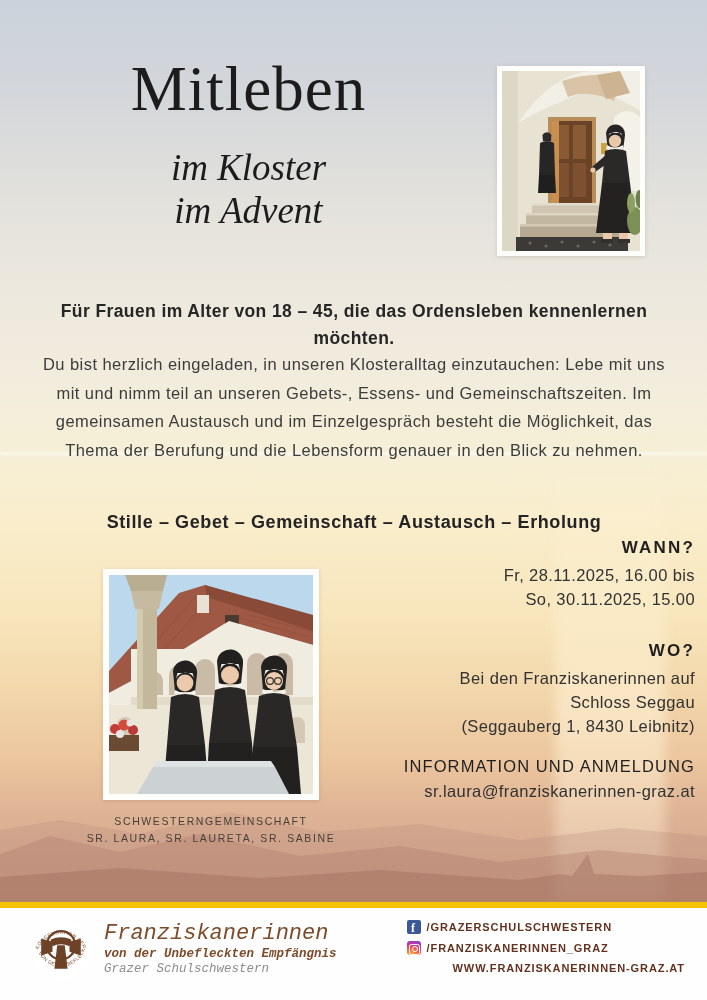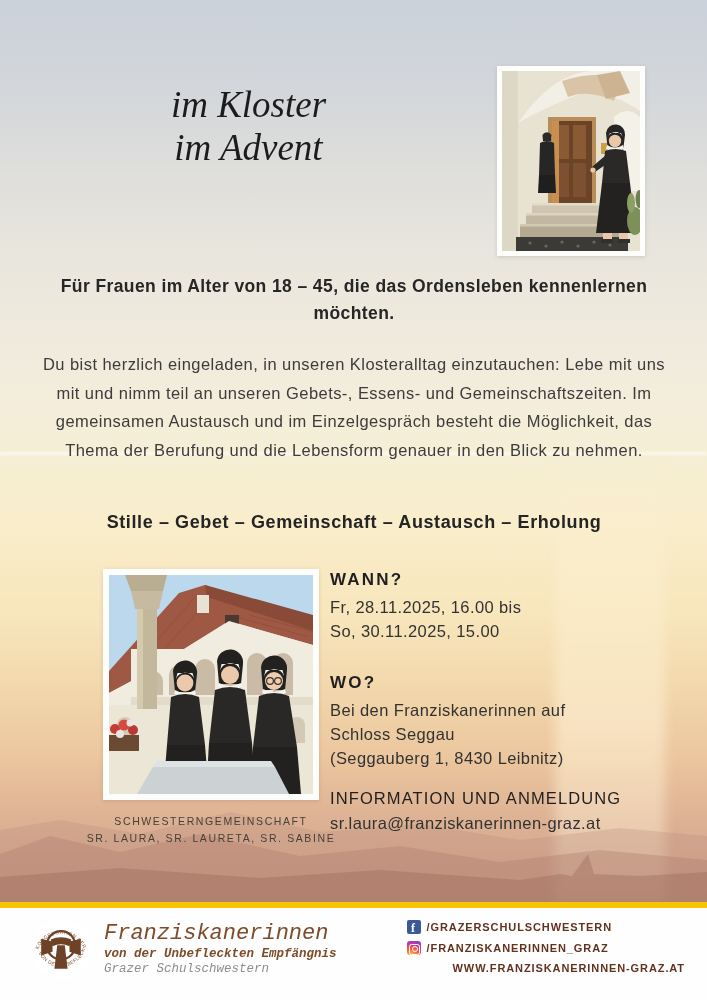--- a/index.html
+++ b/index.html
@@ -50,35 +50,35 @@
   .photo-sisters { left:103px; top:569px; width:216px; height:231px; padding:6px; }
   .photo svg { display:block; width:100%; height:100%; }
 
   .caption {
     position:absolute; left:63px; top:813px; width:296px; text-align:center;
     font-size:10.5px; letter-spacing:1.6px; color:#474038; line-height:1.65; font-weight:500;
   }
 
   
   .intro {
-    position:absolute; left:44px; top:273px; width:620px; text-align:center;
+    position:absolute; left:44px; top:298px; width:620px; text-align:center;
     font-weight:bold; font-size:17.5px; line-height:1.55; color:#262626; letter-spacing:0.4px;
   }
   .body-par {
     position:absolute; left:38px; top:350px; width:632px; text-align:center;
     font-size:16.5px; line-height:1.73; color:#3c3c3c; letter-spacing:0.45px;
   }
   .keywords {
     position:absolute; left:38px; top:512px; width:632px; text-align:center;
     font-weight:bold; font-size:18px; color:#242424; letter-spacing:0.6px;
   }
 
   
   .details {
-    position:absolute; left:330px; top:570px; width:365px; text-align:left;
+    position:absolute; left:330px; top:538px; width:365px; text-align:right;
     font-size:16.5px; color:#323232; letter-spacing:0.4px;
   }
   .details .label { font-weight:bold; letter-spacing:2.2px; color:#1f1f1f; font-size:17px; margin-bottom:6px; }
   .details .line { line-height:1.45; }
   .details .gap-s { height:29px; }
   .details .gap-t { height:18px; }
   .details .info-label { font-weight:normal; letter-spacing:1.1px; color:#1f1f1f; font-size:16.5px; margin-bottom:4px; }
 
   
   .gold-bar { position:absolute; left:0; top:902px; width:707px; height:6px; background:#f6c402; }
@@ -109,20 +109,21 @@
   <div class="light-beam"></div>
   <div class="sky-band"></div>
 
   <svg class="mountains" viewBox="0 0 707 120" preserveAspectRatio="none">
     <polygon points="0,48 60,38 140,52 230,30 320,50 420,42 520,58 620,46 707,54 707,120 0,120" fill="#bb8f7d" opacity="0.30"></polygon>
     <polygon points="0,72 50,54 120,70 200,52 300,74 400,64 500,80 600,68 707,78 707,120 0,120" fill="#b07f6e" opacity="0.38"></polygon>
     <polygon points="0,95 120,86 260,96 380,88 520,98 560,92 572,94 588,72 594,92 640,94 707,90 707,120 0,120" fill="#9c6a5a" opacity="0.38"></polygon>
   </svg>
 
   <div class="title-block">
+    <div class="title-main">Mitleben</div>
     <div class="title-script">
       <span class="line">im Kloster</span>
       <span class="line">im Advent</span>
     </div>
   </div>
 
   <div class="photo photo-hall">
     <svg viewBox="0 0 138 180" preserveAspectRatio="none">
       <rect x="0" y="0" width="138" height="180" fill="#e7e2d1"></rect>
       <rect x="0" y="0" width="16" height="180" fill="#ddd8c6"></rect>

